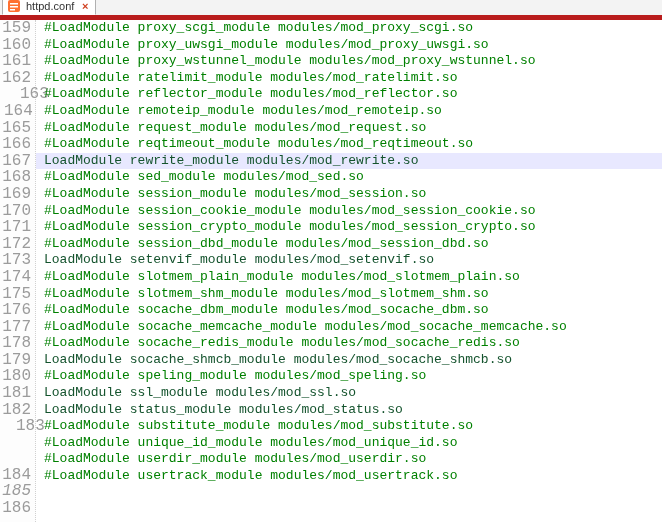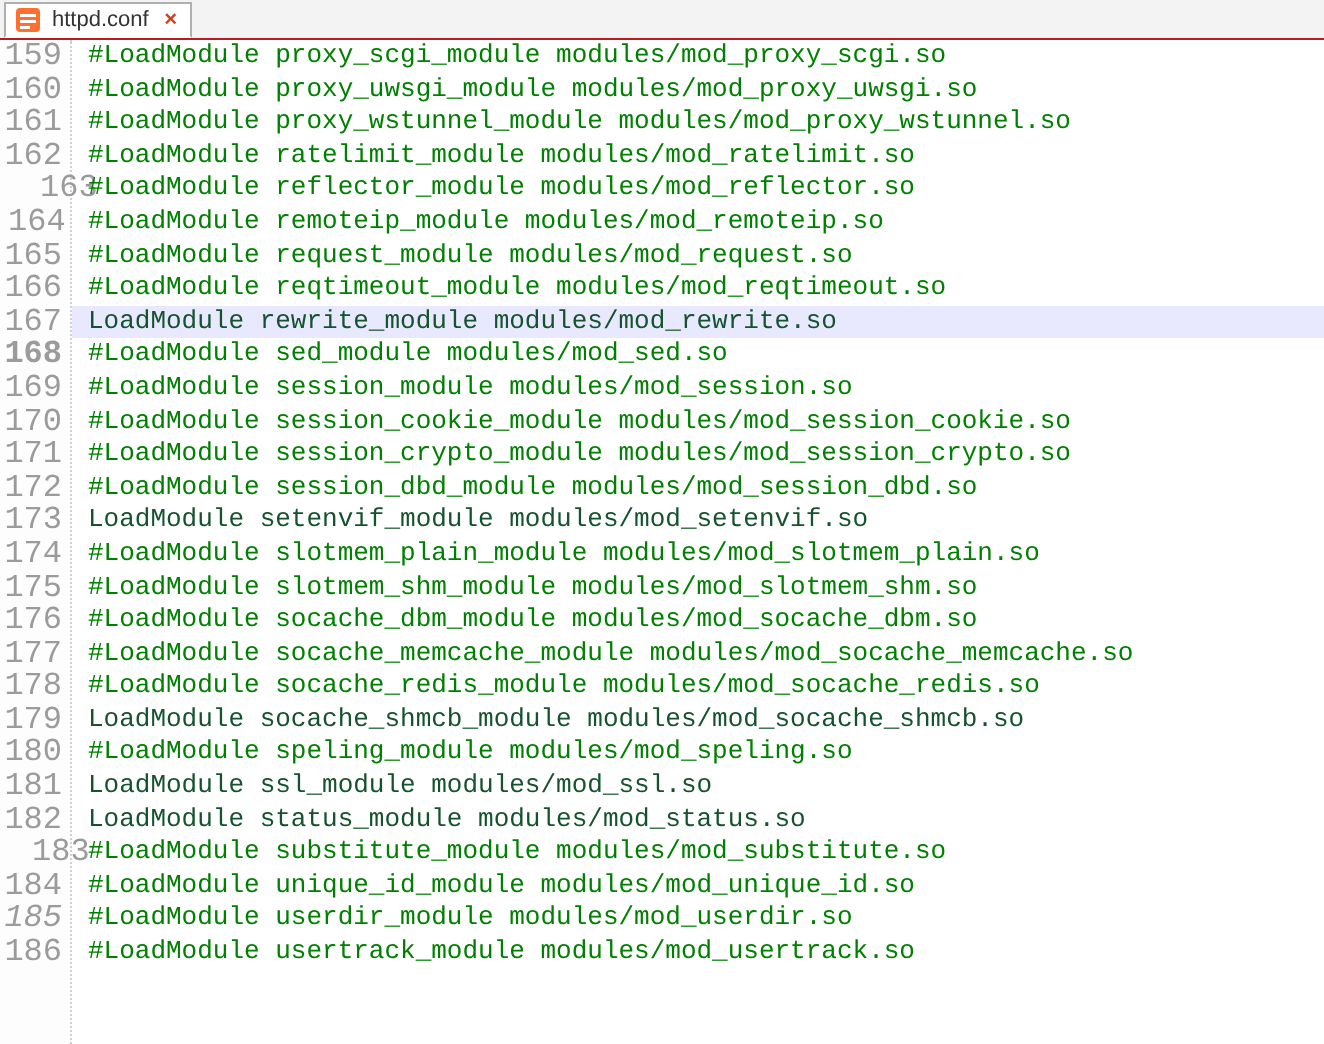--- a/index.html
+++ b/index.html
@@ -5,21 +5,21 @@
   * { margin: 0; padding: 0; box-sizing: border-box; }
   html, body { width: 662px; height: 522px; overflow: hidden; }
   body {
     font-family: Consolas, "Courier New", monospace;
     font-size: 13px;
     background: #fff;
     line-height: 16.6px;
   }
   .tabbar {
     background: #f3f3f3;
-    border-bottom: 1px solid #b91c1c;
+    border-bottom: 5px solid #b91c1c;
     height: 20px;
     display: flex;
     align-items: flex-end;
     padding-left: 2px;
     padding-top: 1px;
   }
   .tab {
     display: flex;
     align-items: center;
     background: #fff;
@@ -98,34 +98,34 @@
   <div class="gutter" id="gutter">
       <div class="line" style="padding-left: 0px;">159</div>
       <div class="line" style="padding-left: 0px;">160</div>
       <div class="line" style="padding-left: 0px;">161</div>
       <div class="line" style="padding-left: 0px;">162</div>
       <div class="line" style="padding-left: 0px; margin-left: 20px;">163</div>
       <div class="line" style="padding-left: 4px;">164</div>
       <div class="line" style="padding-left: 0px;">165</div>
       <div class="line" style="padding-left: 0px;">166</div>
       <div class="line" style="padding-left: 0px;">167</div>
-      <div class="line" style="padding-left: 0px; font-weight: bold;">168</div>
+      <div class="line" style="padding-left: 0px;">168</div>
       <div class="line" style="padding-left: 0px;">169</div>
       <div class="line" style="padding-left: 0px;">170</div>
       <div class="line" style="padding-left: 0px;">171</div>
       <div class="line" style="padding-left: 0px;">172</div>
       <div class="line" style="padding-left: 0px;">173</div>
       <div class="line" style="padding-left: 0px;">174</div>
       <div class="line" style="padding-left: 0px;">175</div>
       <div class="line" style="padding-left: 0px;">176</div>
       <div class="line" style="padding-left: 0px;">177</div>
       <div class="line" style="padding-left: 0px;">178</div>
       <div class="line" style="padding-left: 0px;">179</div>
       <div class="line" style="padding-left: 0px;">180</div>
       <div class="line" style="padding-left: 0px;">181</div>
       <div class="line" style="padding-left: 0px; text-align: right;">182</div>
       <div class="line" style="padding-left: 16px;">183</div>
-      <div class="line" style="padding-left: 0px;">184</div>
+      <div class="line" style="padding-left: 0px; margin-top: 32px;">184</div>
       <div class="line" style="padding-left: 0px; font-style: italic;">185</div>
       <div class="line" style="padding-left: 0px;">186</div>
     </div>
   <div class="code" id="code"><div class="line">#LoadModule proxy_scgi_module modules/mod_proxy_scgi.so</div><div class="line">#LoadModule proxy_uwsgi_module modules/mod_proxy_uwsgi.so</div><div class="line">#LoadModule proxy_wstunnel_module modules/mod_proxy_wstunnel.so</div><div class="line">#LoadModule ratelimit_module modules/mod_ratelimit.so</div><div class="line">#LoadModule reflector_module modules/mod_reflector.so</div><div class="line">#LoadModule remoteip_module modules/mod_remoteip.so</div><div class="line">#LoadModule request_module modules/mod_request.so</div><div class="line">#LoadModule reqtimeout_module modules/mod_reqtimeout.so</div><div class="line uncommented highlighted">LoadModule rewrite_module modules/mod_rewrite.so</div><div class="line">#LoadModule sed_module modules/mod_sed.so</div><div class="line">#LoadModule session_module modules/mod_session.so</div><div class="line">#LoadModule session_cookie_module modules/mod_session_cookie.so</div><div class="line">#LoadModule session_crypto_module modules/mod_session_crypto.so</div><div class="line">#LoadModule session_dbd_module modules/mod_session_dbd.so</div><div class="line uncommented">LoadModule setenvif_module modules/mod_setenvif.so</div><div class="line">#LoadModule slotmem_plain_module modules/mod_slotmem_plain.so</div><div class="line">#LoadModule slotmem_shm_module modules/mod_slotmem_shm.so</div><div class="line">#LoadModule socache_dbm_module modules/mod_socache_dbm.so</div><div class="line">#LoadModule socache_memcache_module modules/mod_socache_memcache.so</div><div class="line">#LoadModule socache_redis_module modules/mod_socache_redis.so</div><div class="line uncommented">LoadModule socache_shmcb_module modules/mod_socache_shmcb.so</div><div class="line">#LoadModule speling_module modules/mod_speling.so</div><div class="line uncommented">LoadModule ssl_module modules/mod_ssl.so</div><div class="line uncommented">LoadModule status_module modules/mod_status.so</div><div class="line">#LoadModule substitute_module modules/mod_substitute.so</div><div class="line">#LoadModule unique_id_module modules/mod_unique_id.so</div><div class="line">#LoadModule userdir_module modules/mod_userdir.so</div><div class="line">#LoadModule usertrack_module modules/mod_usertrack.so</div></div>
 </div>
 
 </body></html>

